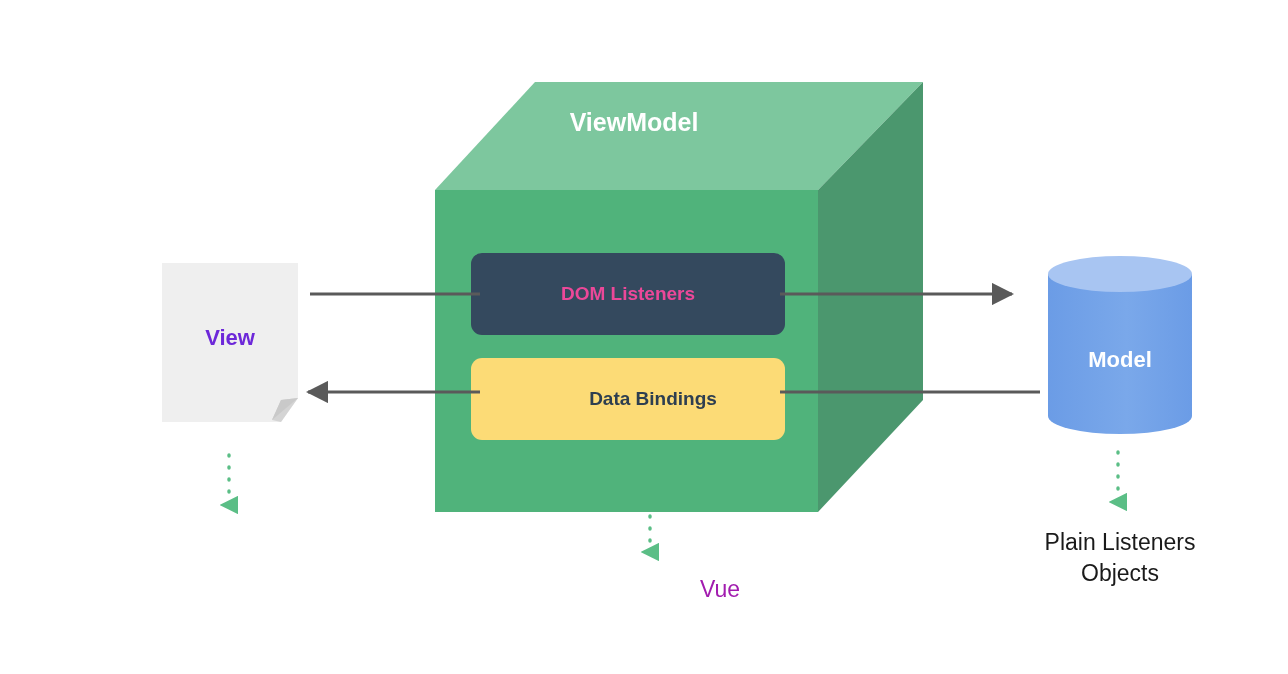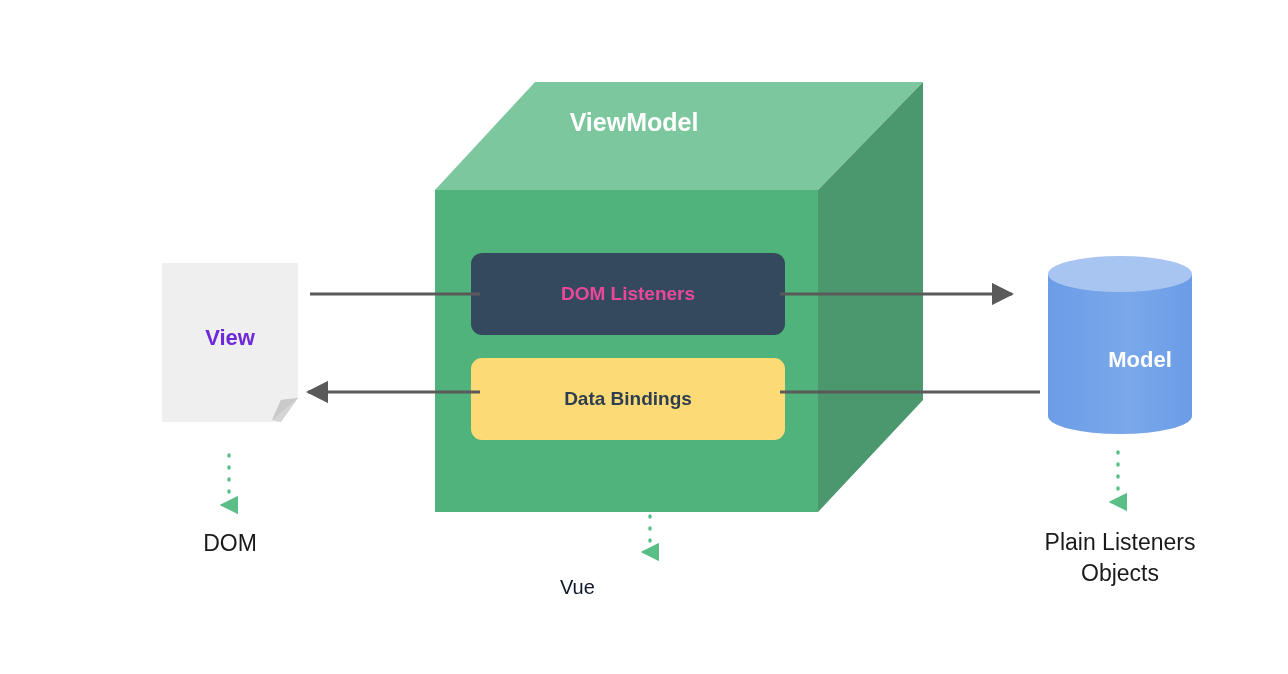--- a/index.html
+++ b/index.html
@@ -47,51 +47,51 @@
     width: 314px;
     text-align: center;
   }
   .txt-databindings {
     color: #2D3E50;
     font-size: 19px;
     font-weight: bold;
     left: 471px; top: 388px;
     width: 314px;
     text-align: center;
+    padding-left: 25px;
   }
   .txt-view {
     color: #6d28d9;
     font-size: 22px;
     font-weight: bold;
     left: 162px; top: 325px;
     width: 136px;
     text-align: center;
   }
   .txt-model {
     color: #ffffff;
     font-size: 22px;
     font-weight: bold;
     left: 1048px; top: 347px;
     width: 144px;
     text-align: center;
-    margin-left: 20px;
   }
   .txt-dom {
     color: #1a1a1a;
     font-size: 23px;
     left: 140px; top: 530px;
     width: 180px;
     text-align: center;
   }
   .txt-vue {
-    color: #0f172a;
-    font-size: 20px;
+    color: #a21caf;
+    font-size: 23px;
     left: 560px; top: 576px;
     width: 180px;
-    text-align: left;
+    text-align: right;
   }
   .txt-pjso {
     color: #1a1a1a;
     font-size: 23px;
     left: 1000px; top: 527px;
     width: 240px;
     text-align: center;
     line-height: 1.35;
     white-space: normal;
   }
@@ -157,21 +157,20 @@
   <div class="lbl txt-viewmodel">ViewModel</div>
 
   <div class="lbl txt-domlisteners">DOM Listeners</div>
 
   <div class="lbl txt-databindings">Data Bindings</div>
 
   <div class="lbl txt-view">View</div>
 
   <div class="lbl txt-model">Model</div>
 
-  <div class="lbl txt-dom">DOM</div>
 
   <div class="lbl txt-vue">Vue</div>
 
   <div class="lbl txt-pjso">
     <span>Plain Listeners</span><br>
     <span>Objects</span>
   </div>
 
 </div>
 

